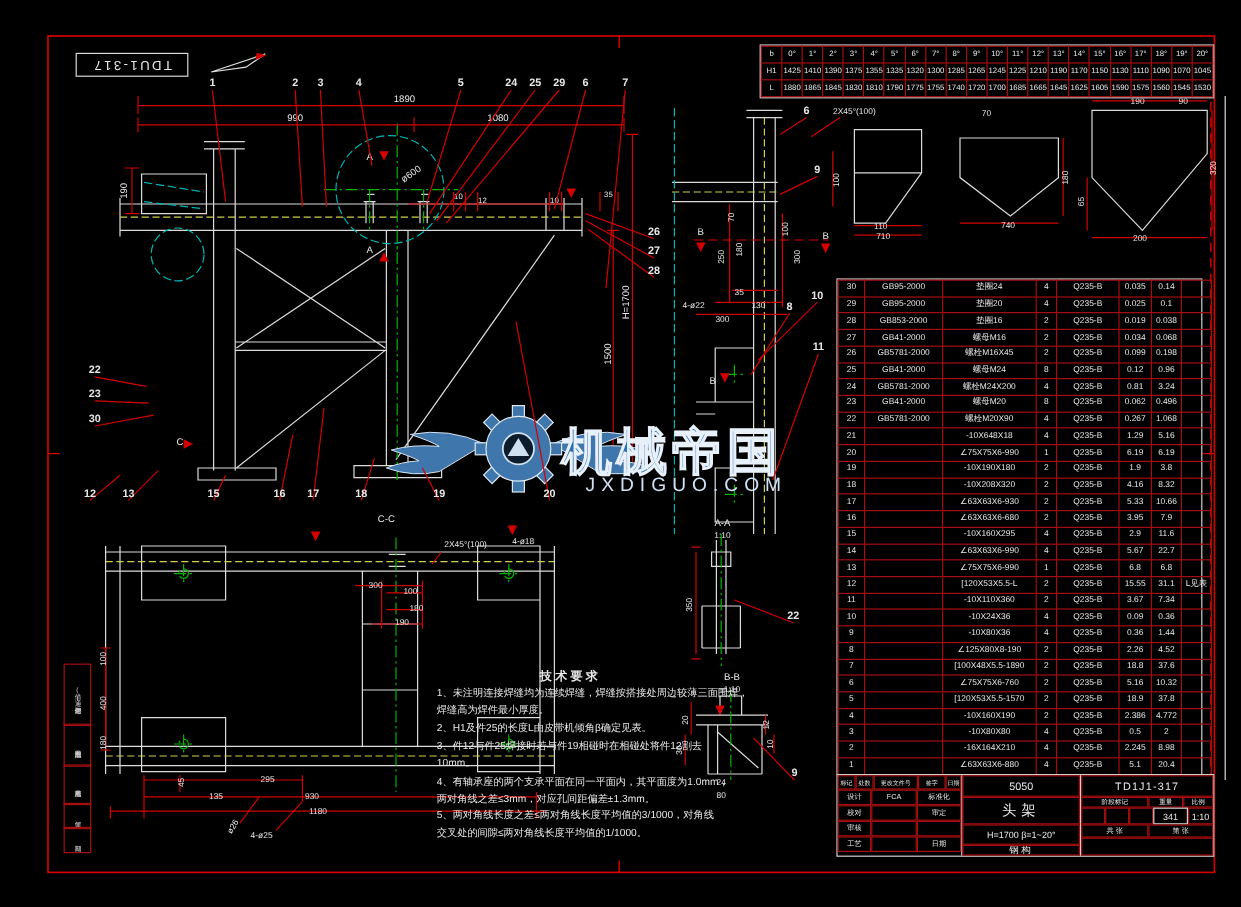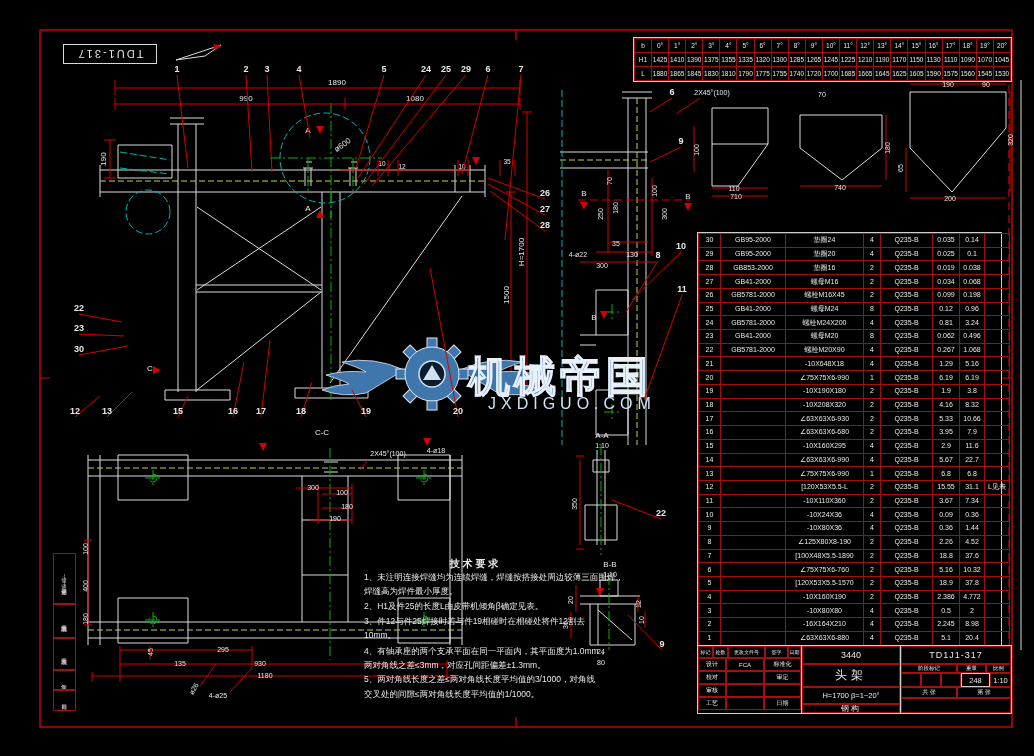--- a/index.html
+++ b/index.html
@@ -723,38 +723,38 @@
           </div>
           <div style="display: flex; height: 13px;">
             <div class="tb-cell" style="width: 26px; font-size: 6px;">工艺</div>
             <div class="tb-cell" style="width: 36px; font-size: 6px;"></div>
             <div class="tb-cell" style="flex: 1 1 0%; font-size: 6px;">日期</div>
           </div>
         </div>
     </div>
 
     <div class="tb-sec" style="width:98px;display:flex;flex-direction:column;">
-      <div class="tb-cell" style="height:16px;font-size:9px;">3440</div>
+      <div class="tb-cell" style="height:16px;font-size:9px;">5050</div>
       <div class="tb-cell" style="height:21px;font-size:12px;letter-spacing:4px;">头架</div>
       <div class="tb-cell" style="height:15px;font-size:7.5px;">H=1700  β=1~20°</div>
       <div class="tb-cell" style="flex:1;font-size:8px;letter-spacing:2px;">钢构</div>
     </div>
 
     <div class="tb-sec" style="width:110px;border-right:none;display:flex;flex-direction:column;">
       <div class="tb-cell" style="height:16px;font-size:9px;letter-spacing:1px;">TD1J1-317</div>
       <div style="display:flex;height:9px;">
         <div class="tb-cell" style="width:54px;font-size:5.5px;">阶段标记</div>
         <div class="tb-cell" style="width:27px;font-size:5.5px;">重量</div>
         <div class="tb-cell" style="flex:1;font-size:5.5px;">比例</div>
       </div>
       <div style="display:flex;height:14px;">
         <div class="tb-cell" style="width:18px;"></div>
         <div class="tb-cell" style="width:18px;"></div>
         <div class="tb-cell" style="width:18px;"></div>
-        <div class="tb-cell" style="width:27px;font-size:7.5px;border:1px solid #cfcfcf;">248</div>
+        <div class="tb-cell" style="width:27px;font-size:7.5px;border:1px solid #cfcfcf;">341</div>
         <div class="tb-cell" style="flex:1;font-size:7.5px;">1:10</div>
       </div>
       <div style="display:flex;height:11px;">
         <div class="tb-cell" style="width:54px;font-size:6px;">共  张</div>
         <div class="tb-cell" style="flex:1;font-size:6px;">第  张</div>
       </div>
       <div class="tb-cell" style="flex:1;"></div>
     </div>
   </div>
 

